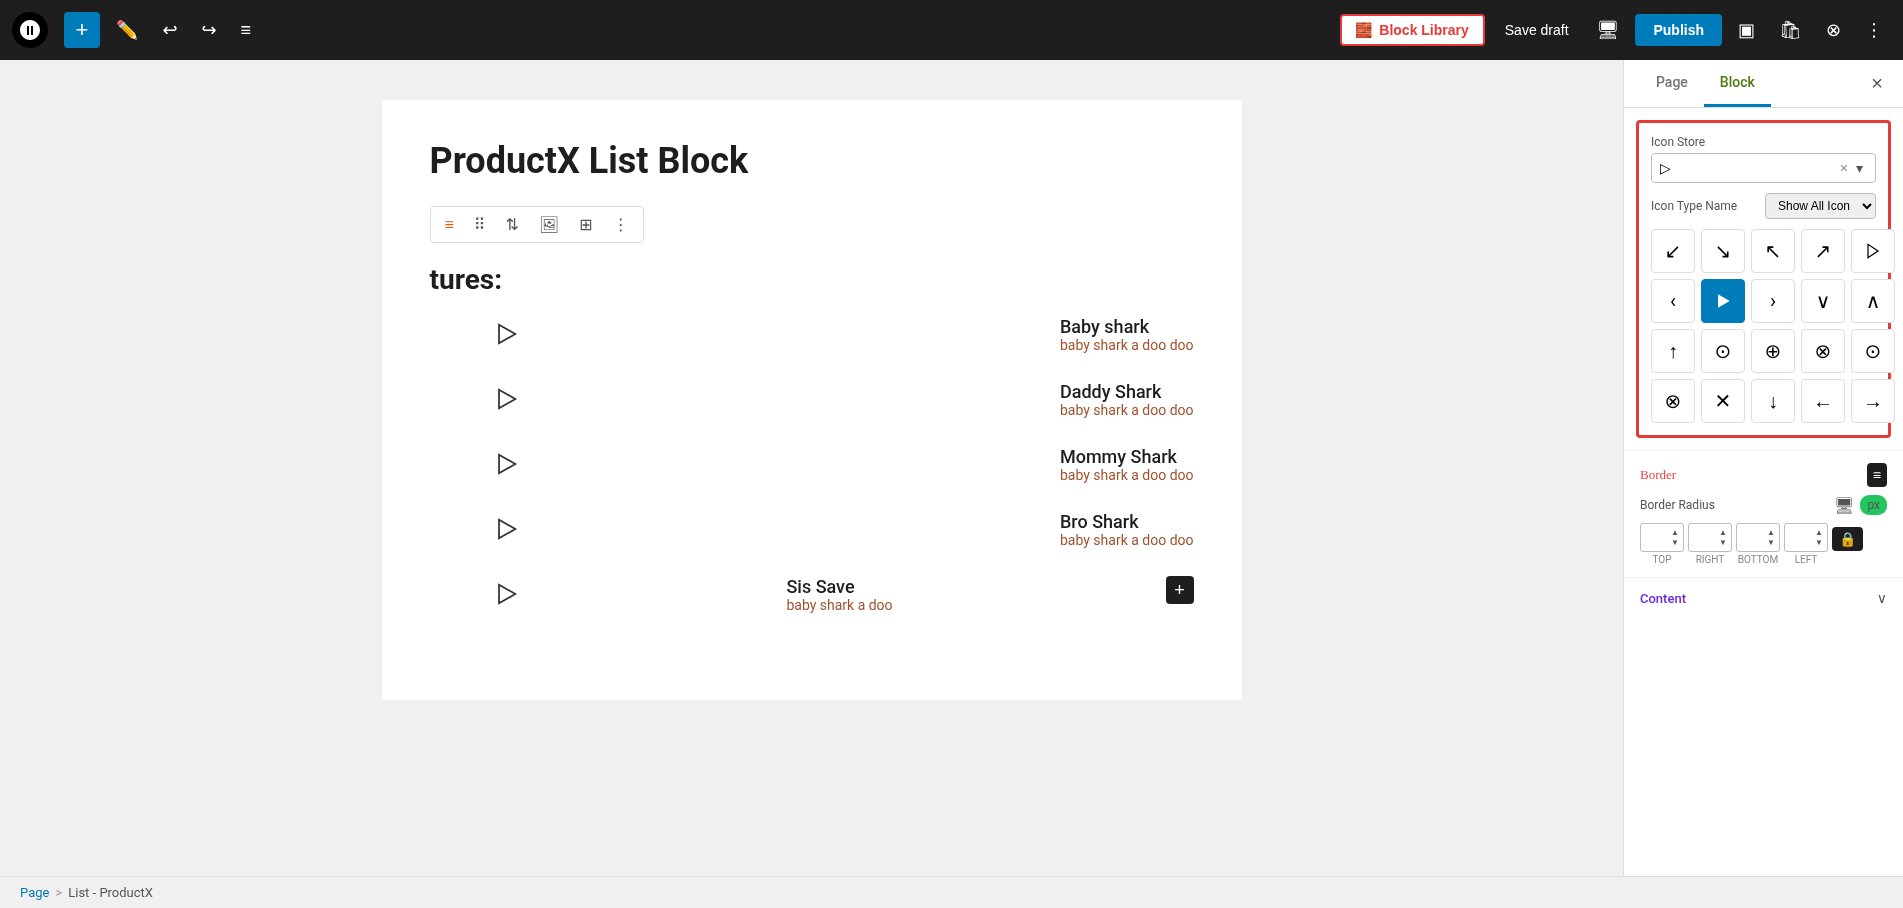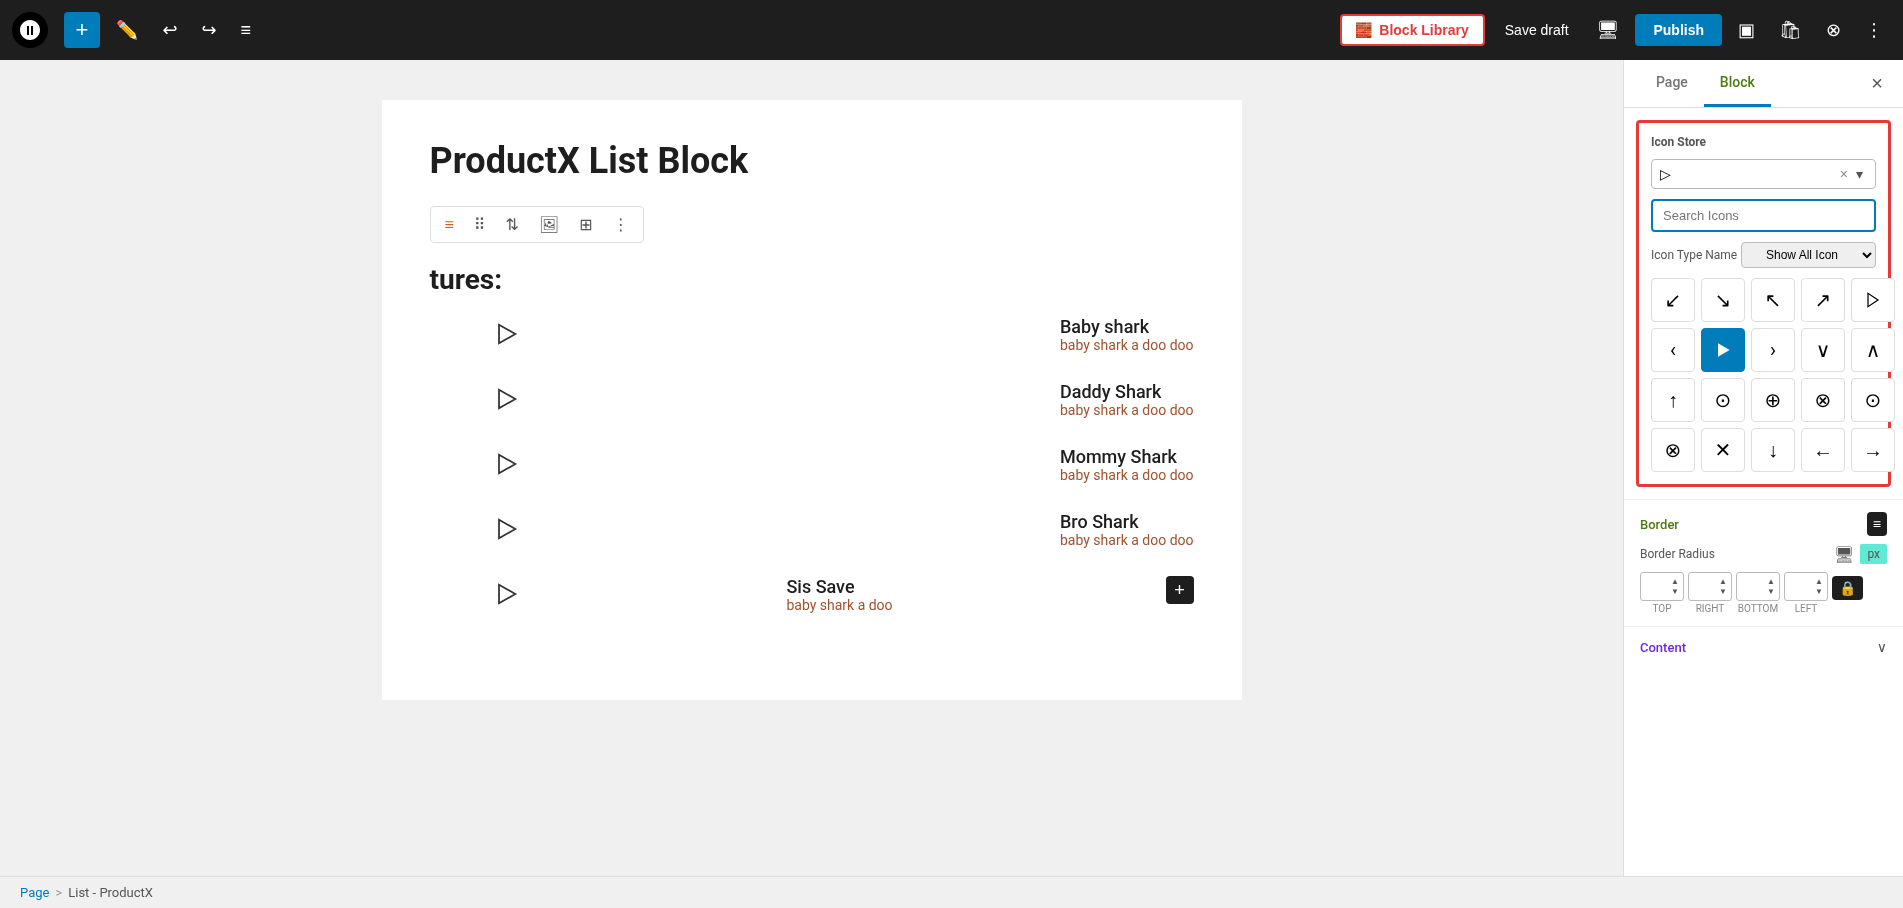--- a/index.html
+++ b/index.html
@@ -87,64 +87,64 @@
     .sidebar-tab.active { color: #4d7c0f; border-bottom-color: #007cba; }
     .close-btn {
       background: none; border: none; cursor: pointer; font-size: 20px; color: #555; padding: 4px;
     }
 
     
     .icon-store-section {
       border: 3px solid #e63a3a; margin: 12px; border-radius: 4px; padding: 12px;
     }
     .section-label {
-      font-size: 12px; color: #555; font-weight: 700; margin-bottom: 10px;
+      font-size: 12px; color: #555; font-weight: 400; margin-bottom: 4px;
     }
     .icon-selector {
       display: flex; align-items: center; border: 1px solid #bbb; border-radius: 4px; padding: 6px 8px; background: #fff; margin-bottom: 10px;
     }
     .icon-selector-value { flex: 1; font-size: 14px; display: flex; align-items: center; gap: 6px; }
     .icon-selector-clear { background: none; border: none; cursor: pointer; font-size: 14px; color: #888; padding: 0 4px; }
     .icon-selector-dropdown { background: none; border: none; cursor: pointer; font-size: 14px; color: #555; padding: 0 4px; }
 
     .search-icons-input {
       width: 100%; border: 2px solid #007cba; border-radius: 4px; padding: 7px 10px; font-size: 13px; margin-bottom: 10px; outline: none;
     }
     .icon-type-row {
       display: flex; align-items: center; justify-content: space-between; margin-bottom: 10px;
     }
     .icon-type-label { font-size: 12px; color: #555; }
     .icon-type-select {
-      border: 1px solid #bbb; border-radius: 4px; padding: 4px 20px; font-size: 12px; cursor: pointer;
+      border: 1px solid #bbb; border-radius: 4px; padding: 4px 8px; font-size: 12px; cursor: pointer;
     }
 
     .icons-grid {
       display: grid; grid-template-columns: repeat(5, 1fr); gap: 6px;
     }
     .icon-cell {
       width: 44px; height: 44px; display: flex; align-items: center; justify-content: center; border: 1px solid #ddd; border-radius: 4px; cursor: pointer; font-size: 20px; background: #fff;
     }
     .icon-cell.selected { background: #007cba; color: #fff; border-color: #007cba; }
 
     
     .border-section {
       padding: 12px 16px; border-top: 1px solid #eee;
     }
     .border-header {
       display: flex; align-items: center; justify-content: space-between; margin-bottom: 8px;
     }
-    .border-label { font-size: 13px; font-weight: 500; color: #4d7c0f; }
+    .border-label { font-size: 13px; font-weight: 500; color: #ef4444; font-family: Liberation Serif, serif; }
     .border-settings-btn {
       background: #1e1e1e; border: none; color: #fff; border-radius: 4px; padding: 4px 6px; cursor: pointer; font-size: 14px;
     }
     .border-radius-row {
       display: flex; align-items: center; justify-content: space-between; margin-bottom: 8px;
     }
     .border-radius-label { font-size: 12px; color: #555; }
-    .border-radius-unit { font-size: 12px; color: #555; background: #5eead4; padding: 3px 7px; border-radius: 2px; }
+    .border-radius-unit { font-size: 12px; color: #555; background: #22c55e; padding: 3px 7px; border-radius: 9px; }
     .border-input-group { display: flex; flex-direction: column; align-items: center; gap: 2px; }
     .border-input {
       width: 44px; border: 1px solid #bbb; border-radius: 3px; padding: 4px 2px; font-size: 12px; text-align: center; display: flex; align-items: center; justify-content: space-between;
     }
     .border-input-spinners { display: flex; flex-direction: column; }
     .border-input-spinner { font-size: 8px; cursor: pointer; line-height: 1.2; background: none; border: none; color: #555; padding: 0 2px; }
     .border-input-sublabel { font-size: 10px; color: #888; text-align: center; }
     .lock-btn {
       background: #1e1e1e; border: none; color: #fff; border-radius: 4px; padding: 4px 7px; cursor: pointer; font-size: 14px; align-self: flex-end; margin-bottom: 14px;
     }
@@ -290,21 +290,20 @@
         <div class="section-label">Icon Store</div>
 
         <div class="icon-selector">
           <div class="icon-selector-value">
             <span>▷</span>
           </div>
           <button class="icon-selector-clear">×</button>
           <button class="icon-selector-dropdown">▾</button>
         </div>
 
-        <input class="search-icons-input" type="text" placeholder="Search Icons" style="">
 
         <div class="icon-type-row">
           <span class="icon-type-label">Icon Type Name</span>
           <select class="icon-type-select">
             <option>Show All Icon</option>
           </select>
         </div>
 
         <div class="icons-grid">
 

